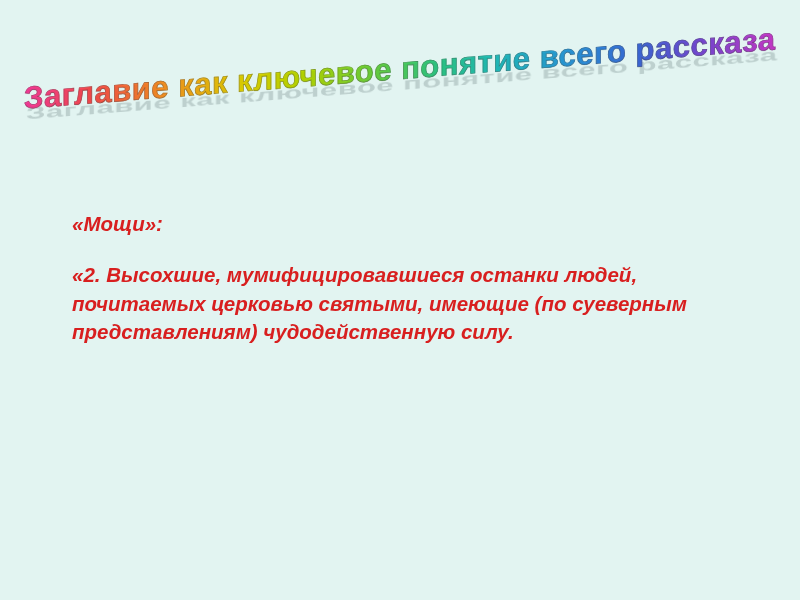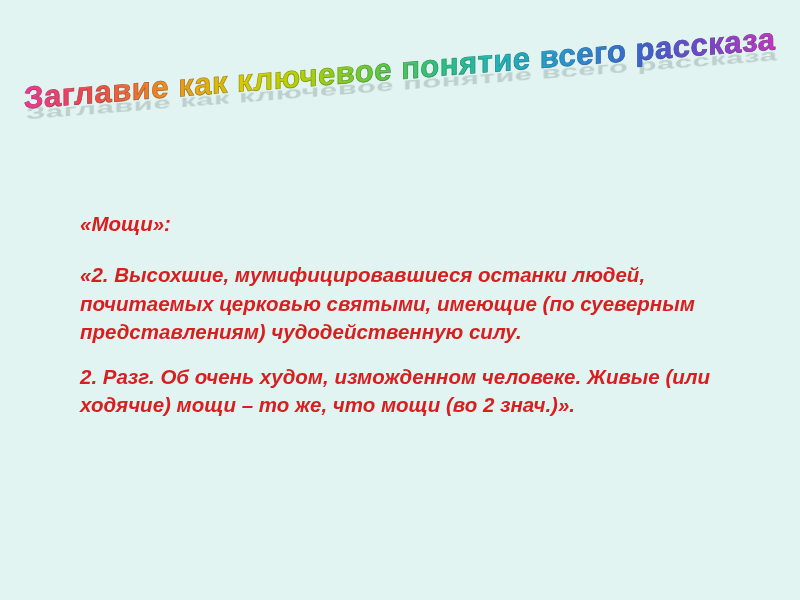--- a/index.html
+++ b/index.html
@@ -73,21 +73,21 @@
     -webkit-background-clip: text;
     background-clip: text;
     color: transparent;
     -webkit-text-stroke: 0.7px rgba(60,60,60,0.45);
     text-shadow: 0 1px 0 rgba(0,0,0,0.07);
   }
 
   
   .content {
     position: absolute;
-    left: 80px;
+    left: 72px;
     top: 210px;
     width: 660px;
   }
   .para {
     color: #d81f1f;
     font-weight: bold;
     font-style: italic;
     font-size: 20.5px;
     line-height: 1.38;
     margin: 0 0 17px 0;
@@ -107,16 +107,15 @@
   <div class="title-wrap">
     <div class="title-art">
       <div class="wa shadow">Заглавие как ключевое понятие всего рассказа</div>
       <div class="wa main">Заглавие как ключевое понятие всего рассказа</div>
     </div>
   </div>
 
   <div class="content">
     <p class="para lead">«Мощи»:</p>
     <p class="para">«2. Высохшие, мумифицировавшиеся останки людей, почитаемых церковью святыми, имеющие (по суеверным представлениям) чудодейственную силу.</p>
-    <p class="para last">2. Разг. Об очень худом, изможденном человеке. Живые (или ходячие) мощи – то же, что мощи (во 2 знач.)».</p>
   </div>
 
 </div>
 
 </body></html>

